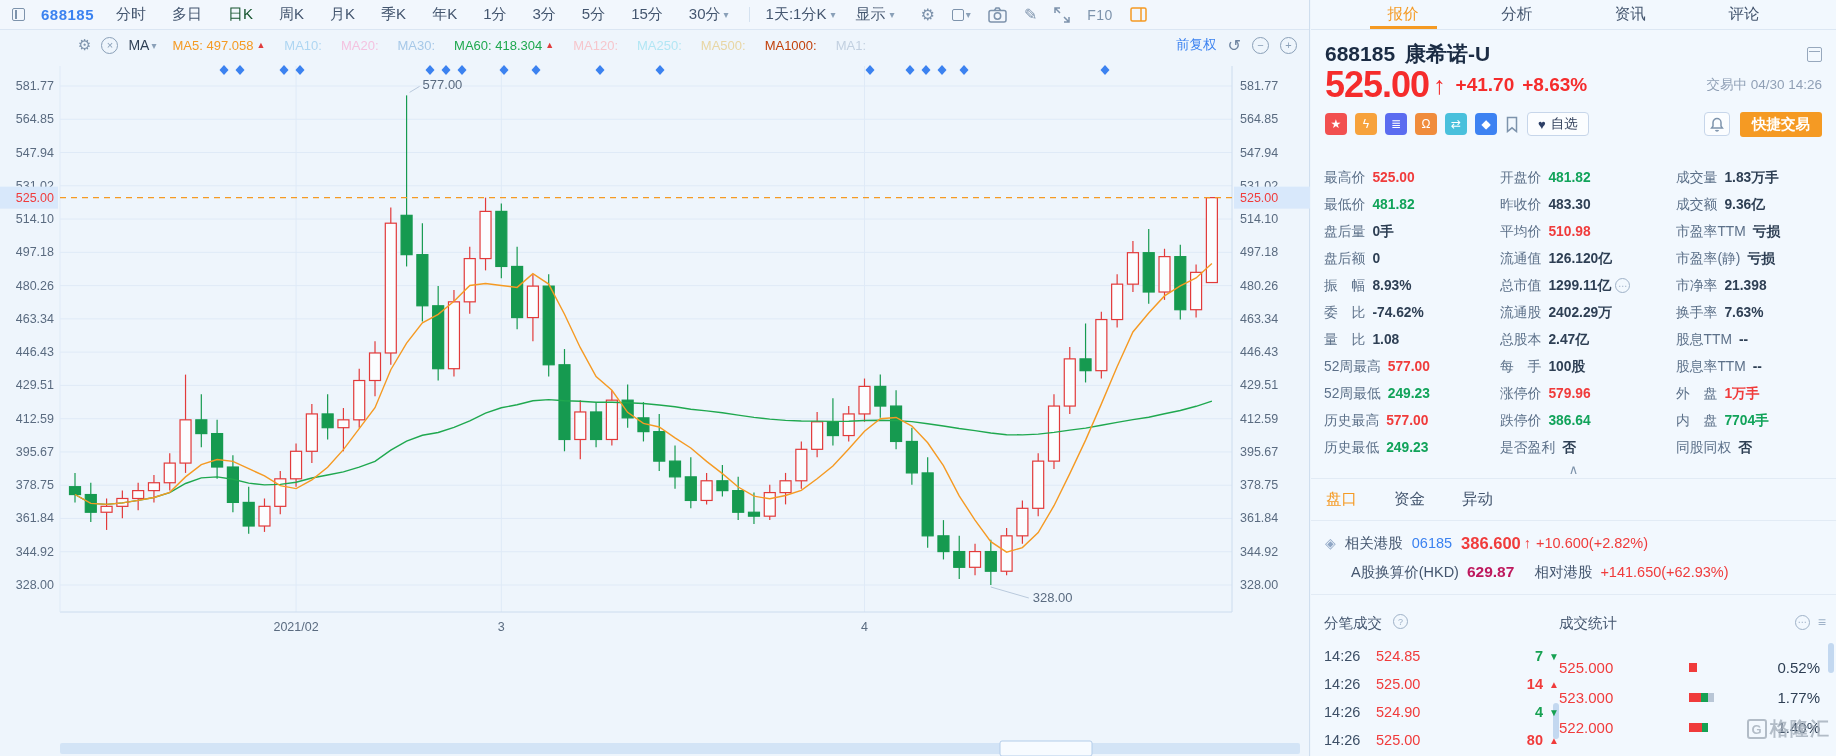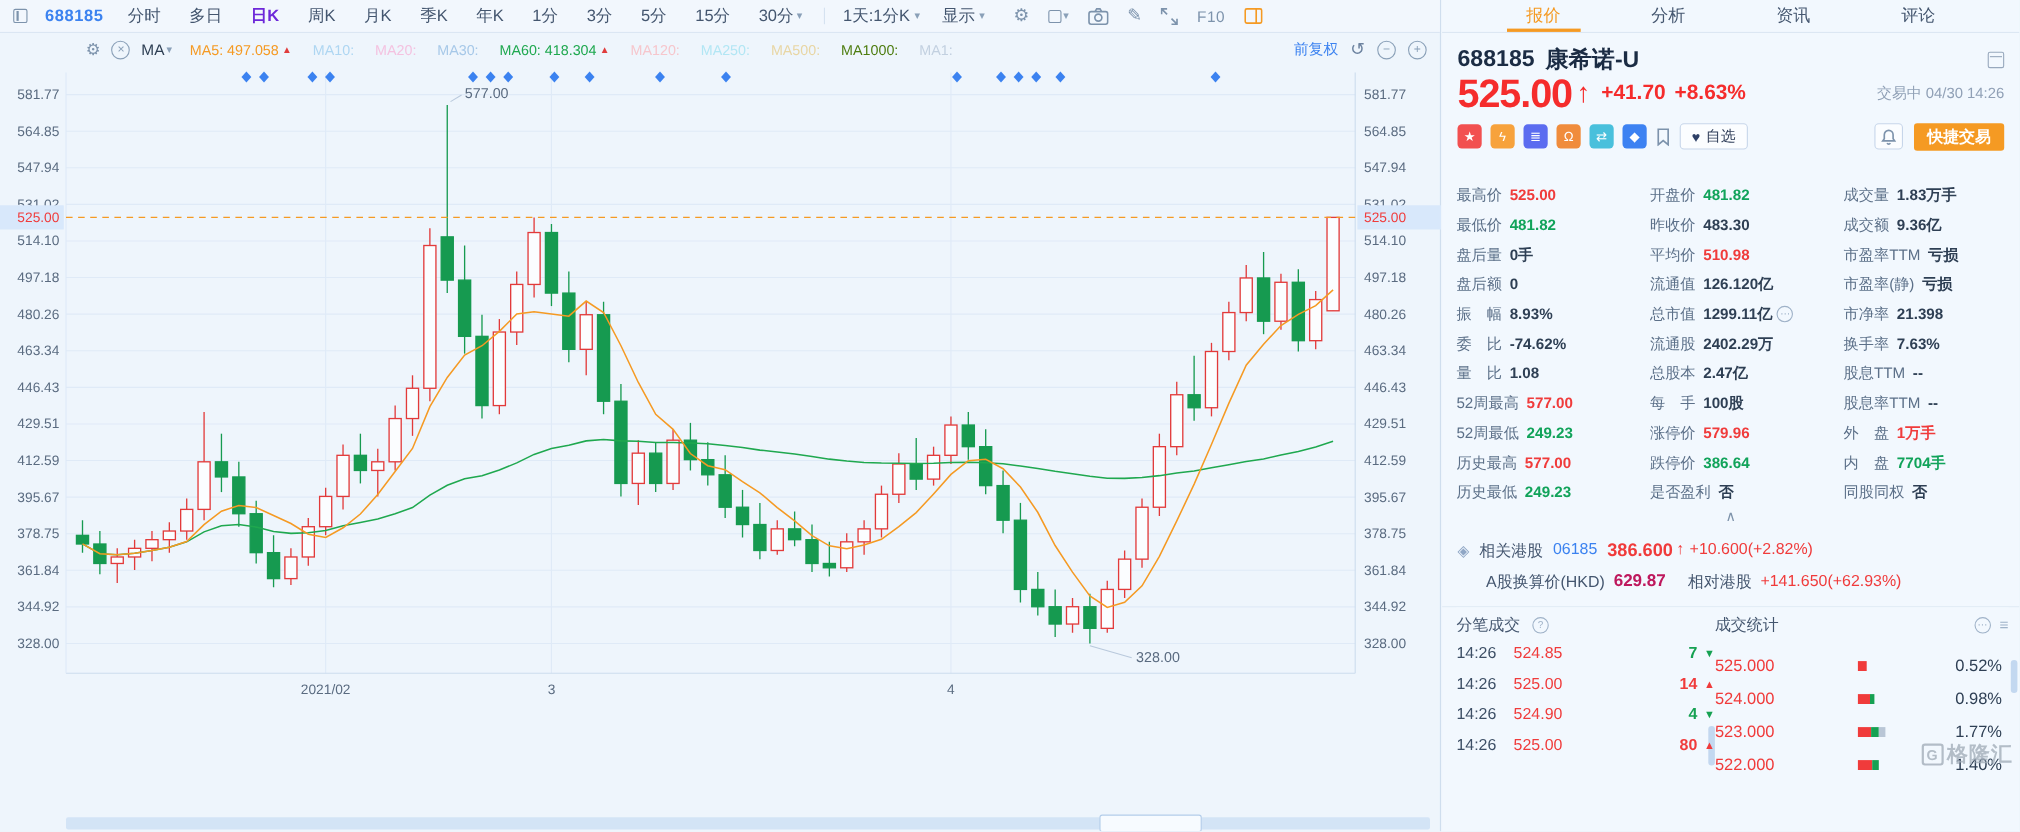--- a/index.html
+++ b/index.html
@@ -8,21 +8,21 @@
 
   
   .chart-region { position:absolute; left:0; top:0; width:1310px; height:756px; border-right:1px solid #cfdeee; }
   .toolbar { height:30px; display:flex; align-items:center; background:#f2f7fd; border-bottom:1px solid #dbe6f3;
              padding-left:10px; gap:0; font-size:15px; color:#44566f; white-space:nowrap; }
   .win-icon { width:13px; height:13px; border:1.5px solid #7d93ac; border-radius:2px; display:inline-block; margin:0 16px 0 2px; position:relative; }
   .win-icon:before { content:""; position:absolute; left:2px; top:1px; bottom:1px; width:2px; background:#7d93ac; }
   .tb-code { color:#3b82f0; font-weight:600; margin-right:22px; letter-spacing:.5px; }
   .tb-items { display:flex; gap:26px; align-items:center; }
   .tb-item { cursor:pointer; display:flex; align-items:center; gap:3px; }
-  .tb-item.active { color:#6d28d9; font-weight:700; }
+  .tb-item.active { color:#14532d; font-weight:400; }
   .caret-glyph { font-size:10px; color:#8aa0b8; }
   .tb-divider { width:1px; height:15px; background:#d5e2f0; margin:0 16px 0 20px; }
   .tb-sel { display:flex; align-items:center; gap:4px; margin-right:20px; cursor:pointer; }
   .tb-icons { display:flex; align-items:center; gap:17px; margin-left:6px; color:#7d93ac; }
   .tb-ico { font-size:16px; line-height:1; cursor:pointer; display:flex; align-items:center; gap:2px; }
   .sq { width:12px; height:12px; border:1.5px solid #7d93ac; border-radius:2px; display:inline-block; }
   .f10 { font-size:14px; letter-spacing:.5px;text-align:center; }
   svg.lineico { stroke:#7d93ac; fill:none; stroke-width:1.5; }
   svg.lineico.orange { stroke:#f59a23; }
 
@@ -92,21 +92,21 @@
   .rel-code { color:#3b82f0; }
   .rel-price { color:#f03b3b; font-weight:700; font-size:16.5px; }
   .rel-chg { color:#f03b3b; }
   .rel-line2 { display:flex; align-items:center; height:26px; gap:8px; padding-left:26px; margin-top:3px; white-space:nowrap; }
   .conv-val { color:#be185d; font-weight:700; font-size:15.5px; }
   .rel-val { color:#f03b3b; }
 
   .bottom-split { position:relative; height:152px; display:flex; padding:0 10px 0 13px; overflow:hidden; }
   .tick-col { width:235px; position:relative; z-index:2; }
   .stats-col { flex:1; position:relative; }
-  .col-head { height:32px; display:flex; align-items:center; gap:7px; font-size:14.5px; color:#44566f; background:#f2f8fe; position:relative; z-index:3; }
+  .col-head { height:32px; display:flex; align-items:flex-start; gap:7px; font-size:14.5px; color:#44566f; background:#f2f8fe; position:relative; z-index:3;margin-top:19px; }
   .head-icons { margin-left:auto; display:flex; gap:8px; align-items:center; color:#9fb2c8; }
   .list-ico { font-size:14px; color:#9fb2c8; }
   .tick-list { margin-top:-4px; position:relative; z-index:1; }
   .tick-row { height:28px; display:flex; align-items:center; font-size:14.5px; }
   .tk-time { width:52px; color:#3d4f66; }
   .tk-price { width:72px; color:#f03b3b; }
   .tk-vol { margin-left:auto; text-align:right; font-weight:600; }
   .tk-vol.u { color:#f03b3b; } .tk-vol.d { color:#16a152; }
   .tk-arr { width:16px; text-align:right; font-size:10px; }
   .tk-arr.u { color:#f03b3b; } .tk-arr.d { color:#16a152; }
@@ -234,21 +234,21 @@
           </div>
           <div class="ma-item" style="color: rgb(246, 198, 204);">
             <span>MA120:</span>
           </div>
           <div class="ma-item" style="color: rgb(178, 230, 244);">
             <span>MA250:</span>
           </div>
           <div class="ma-item" style="color: rgb(232, 214, 164);">
             <span>MA500:</span>
           </div>
-          <div class="ma-item" style="color: #4d7c0f;">
+          <div class="ma-item" style="color: #c2410c;">
             <span>MA1000:</span>
           </div>
           <div class="ma-item" style="color: rgb(194, 208, 224);">
             <span>MA1:</span>
           </div>
         </div>
       <div class="ma-right">
         <span class="adjust-link">前复权</span>
         <span class="undo-ico">↺</span>
         <span class="circle-icon">−</span>
@@ -681,20 +681,25 @@
           <span class="q-label">是否盈利</span>
           <span class="q-val d">否</span>
         </div>
         <div class="q-cell">
           <span class="q-label">同股同权</span>
           <span class="q-val d">否</span>
         </div>
       </div>
     <div class="collapse-row">∧</div>
 
+    <div class="sub-tabs" id="sub-tabs">
+        <div class="s-tab active">盘口</div>
+        <div class="s-tab">资金</div>
+        <div class="s-tab">异动</div>
+      </div>
 
     <div class="related">
       <div class="rel-line1">
         <span class="rel-diamond">◈</span>
         <span>相关港股</span>
         <span class="rel-code">06185</span>
         <span class="rel-price">386.600</span>
         <span class="rel-chg" style="margin-left:-6px;">↑</span>
         <span class="rel-chg" style="margin-left:-4px;">+10.600(+2.82%)</span>
       </div>
@@ -749,28 +754,20 @@
         </div>
         <div class="stats-list" id="stats-list">
             <div class="stat-row">
               <span class="st-price">525.000</span>
               <span class="st-bars">
                 <span class="st-bar r" style="width: 8px;"></span>
               </span>
               <span class="st-pct">0.52%</span>
             </div>
             <div class="stat-row">
-              <span class="st-price">524.000</span>
-              <span class="st-bars">
-                <span class="st-bar r" style="width: 11px;"></span>
-                <span class="st-bar g" style="width: 4px;"></span>
-              </span>
-              <span class="st-pct">0.98%</span>
-            </div>
-            <div class="stat-row">
               <span class="st-price">523.000</span>
               <span class="st-bars">
                 <span class="st-bar r" style="width: 12px;"></span>
                 <span class="st-bar g" style="width: 7px;"></span>
                 <span class="st-bar x" style="width: 6px;"></span>
               </span>
               <span class="st-pct">1.77%</span>
             </div>
             <div class="stat-row">
               <span class="st-price">522.000</span>

